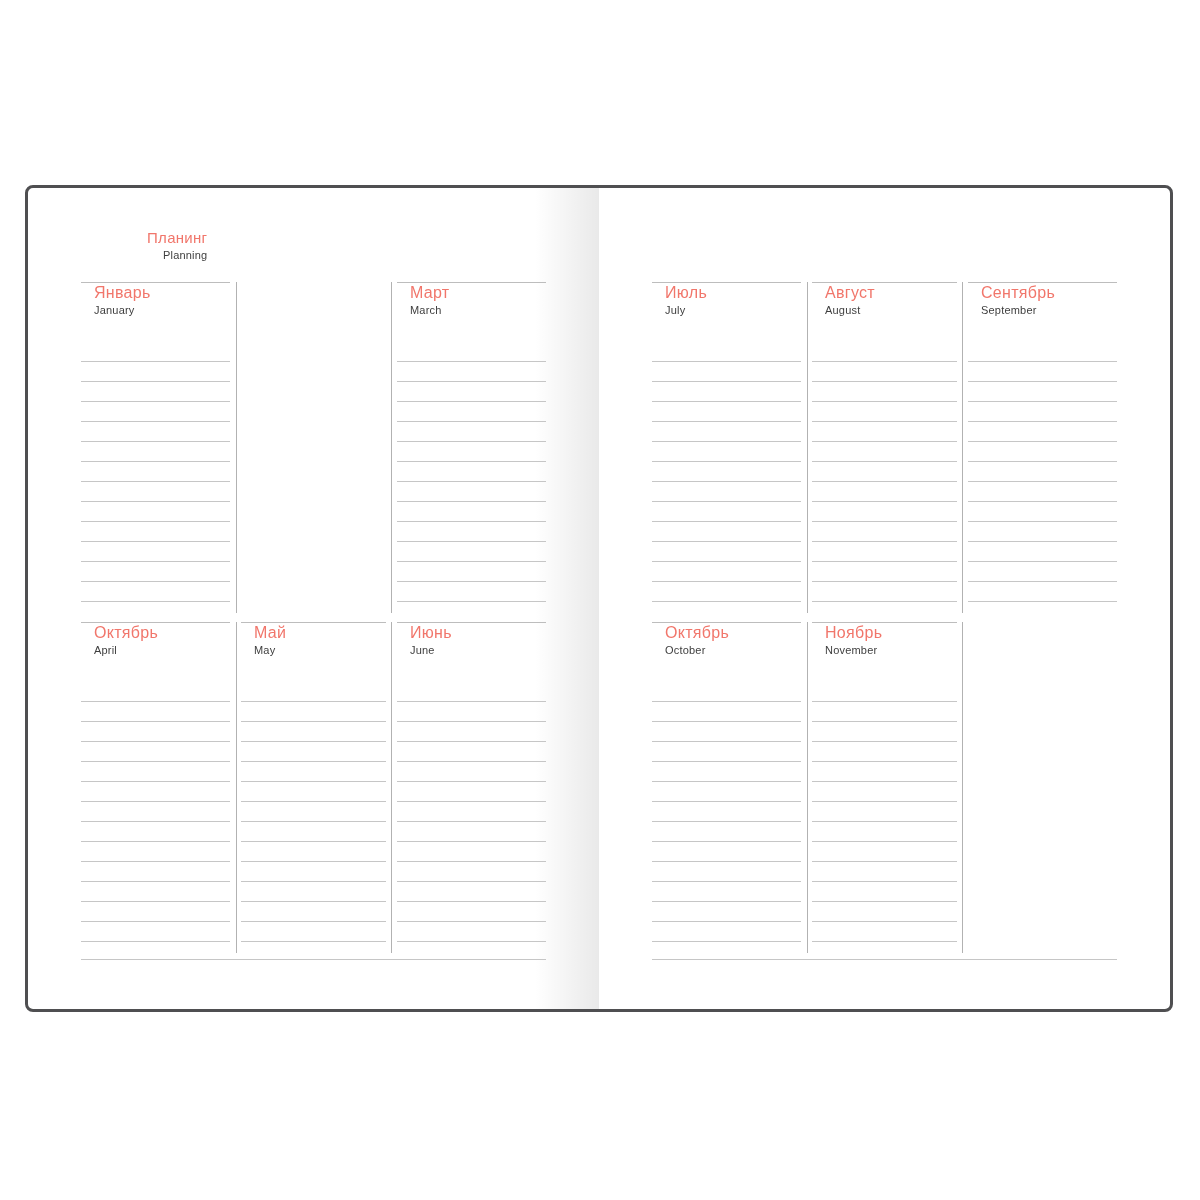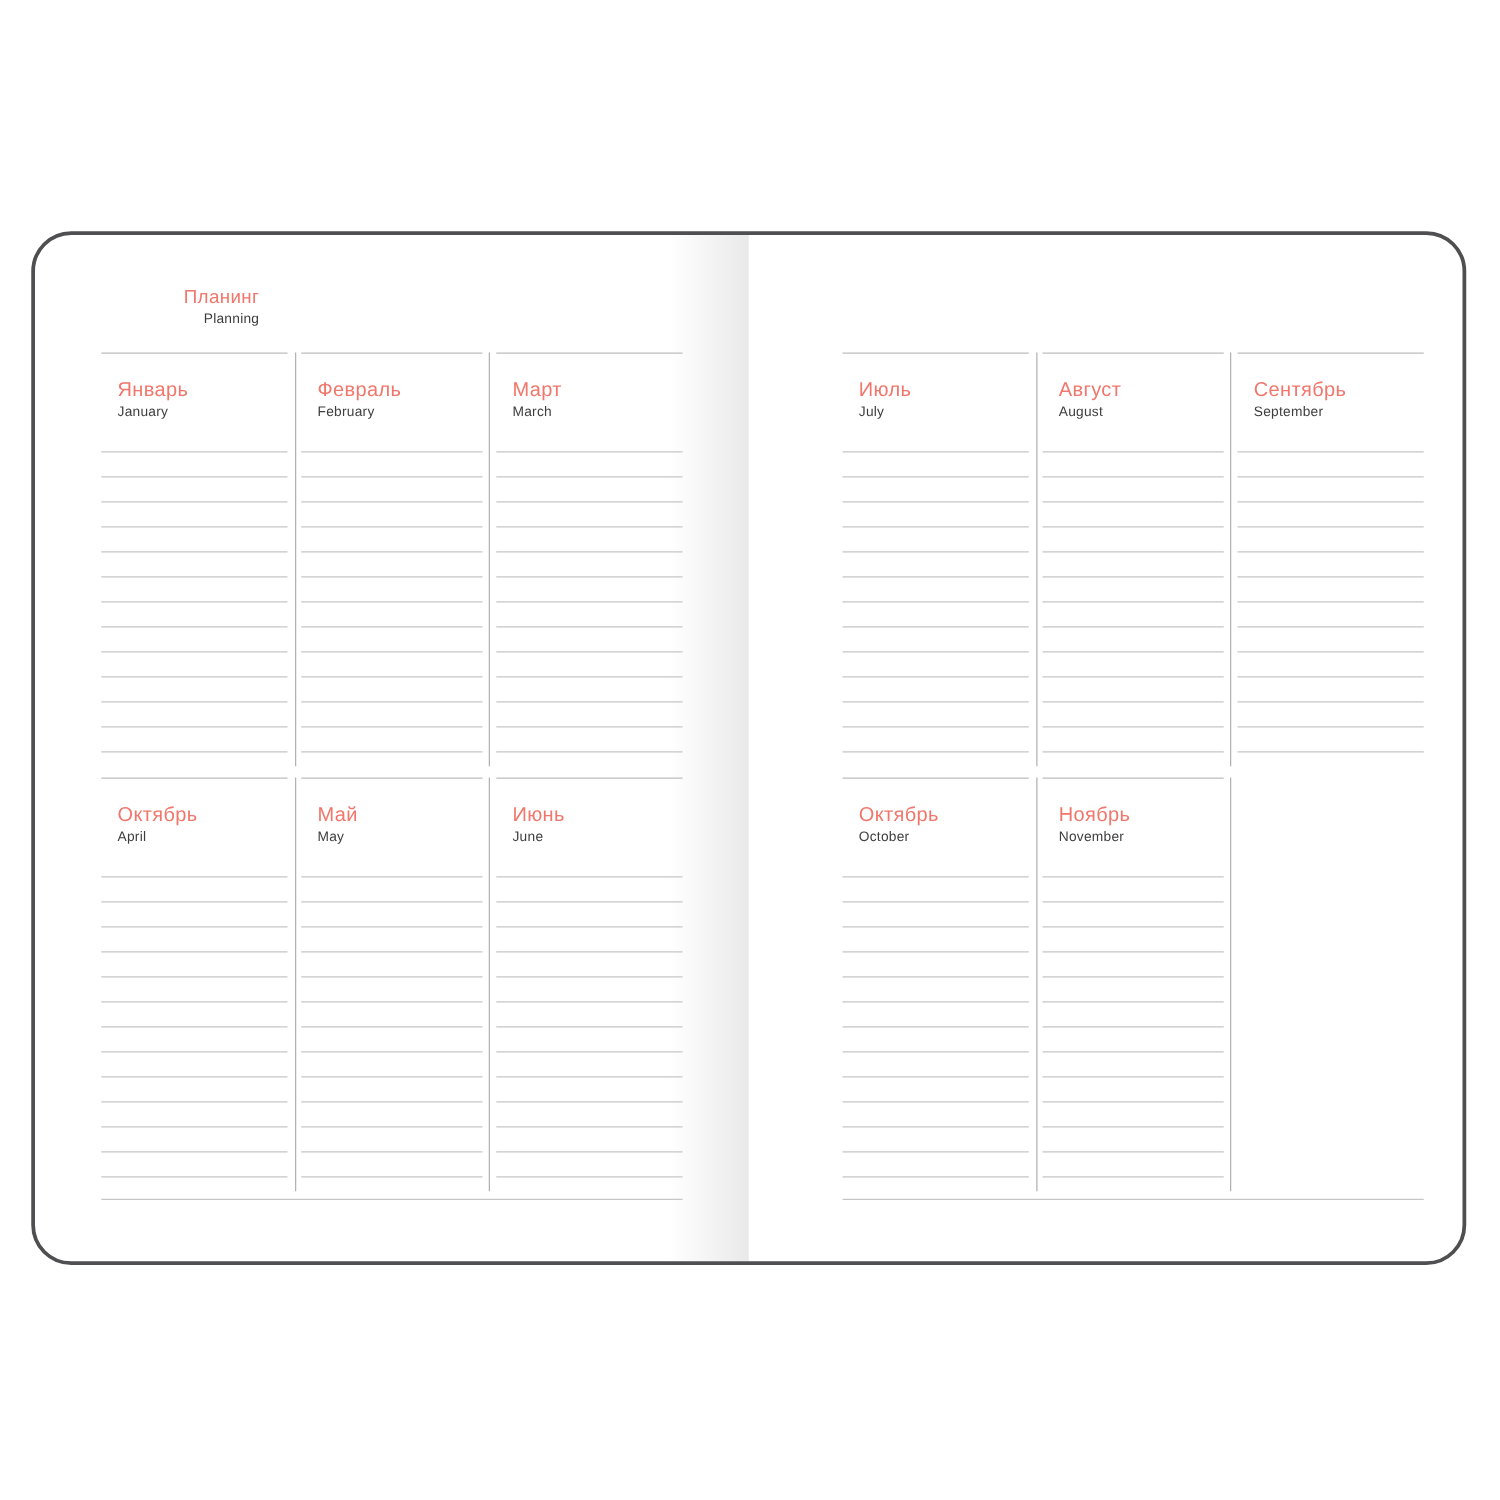--- a/index.html
+++ b/index.html
@@ -11,44 +11,44 @@
     --coverborder:#4F4F51;
   }
   html,body{margin:0;padding:0;background:#ffffff;}
   .canvas{
     position:relative;width:1200px;height:1200px;background:#ffffff;
     font-family:"Liberation Sans", sans-serif;overflow:hidden;
   }
   .cover{
     position:absolute;left:25px;top:185px;width:1148px;height:827px;
     box-sizing:border-box;border:3px solid var(--coverborder);
-    border-radius:32px;background:#ffffff;overflow:hidden;
+    border-radius:8px;background:#ffffff;overflow:hidden;
   }
   .spine-shadow{
     position:absolute;left:507px;top:0;width:64px;height:100%;
     background:linear-gradient(to right, rgba(0,0,0,0) 0%, rgba(0,0,0,0.085) 100%);
     pointer-events:none;
   }
   .page{position:absolute;top:0;width:465px;height:100%;}
   .page-left{left:53px;}
-  .page-right{left:646px;}
+  .page-right{left:624px;}
   .page-title{position:absolute;left:66px;top:42px;}
   .title-ru{font-size:15px;line-height:16px;color:var(--accent);letter-spacing:0.3px;}
   .title-en{font-size:11px;line-height:12px;color:var(--text);margin-top:3px;letter-spacing:0.2px;text-align:right;}
   .month-row{position:absolute;left:0;width:465px;height:331px;}
   .row-1{top:94px;}
   .row-2{top:434px;}
   .month-cell{
     position:absolute;top:0;height:331px;box-sizing:border-box;
     border-top:1px solid var(--cellborder);
   }
   .c1{left:0;width:149px;}
   .c2{left:160px;width:145px;}
   .c3{left:316px;width:149px;}
-  .m-ru{margin:21px 0 0 13px;font-size:16px;line-height:18px;color:var(--accent);letter-spacing:0.3px;}
+  .m-ru{margin:1px 0 0 13px;font-size:16px;line-height:18px;color:var(--accent);letter-spacing:0.3px;}
   .m-en{margin:2px 0 0 13px;font-size:11px;line-height:13px;color:var(--text);letter-spacing:0.2px;}
   .cell-lines{position:absolute;left:0;right:0;top:78px;}
   .rule-line{height:1px;background:var(--ruled);margin-bottom:19px;}
   .col-divider{position:absolute;top:0;width:1px;height:331px;background:var(--divider);}
   .d1{left:155px;}
   .d2{left:310px;}
   .page-bottom-line{position:absolute;left:0;top:771px;width:465px;height:1px;background:var(--ruled);}
 </style>
 </head>
 <body>
@@ -76,39 +76,20 @@
               <div class="rule-line"></div>
               <div class="rule-line"></div>
               <div class="rule-line"></div>
               <div class="rule-line"></div>
               <div class="rule-line"></div>
               <div class="rule-line"></div>
               <div class="rule-line"></div>
               <div class="rule-line"></div>
             </div>
         </div>
-        <div class="month-cell c2">
-          <div class="m-ru">Февраль</div>
-          <div class="m-en">February</div>
-          <div class="cell-lines">
-              <div class="rule-line"></div>
-              <div class="rule-line"></div>
-              <div class="rule-line"></div>
-              <div class="rule-line"></div>
-              <div class="rule-line"></div>
-              <div class="rule-line"></div>
-              <div class="rule-line"></div>
-              <div class="rule-line"></div>
-              <div class="rule-line"></div>
-              <div class="rule-line"></div>
-              <div class="rule-line"></div>
-              <div class="rule-line"></div>
-              <div class="rule-line"></div>
-            </div>
-        </div>
         <div class="month-cell c3">
           <div class="m-ru">Март</div>
           <div class="m-en">March</div>
           <div class="cell-lines">
               <div class="rule-line"></div>
               <div class="rule-line"></div>
               <div class="rule-line"></div>
               <div class="rule-line"></div>
               <div class="rule-line"></div>
               <div class="rule-line"></div>

